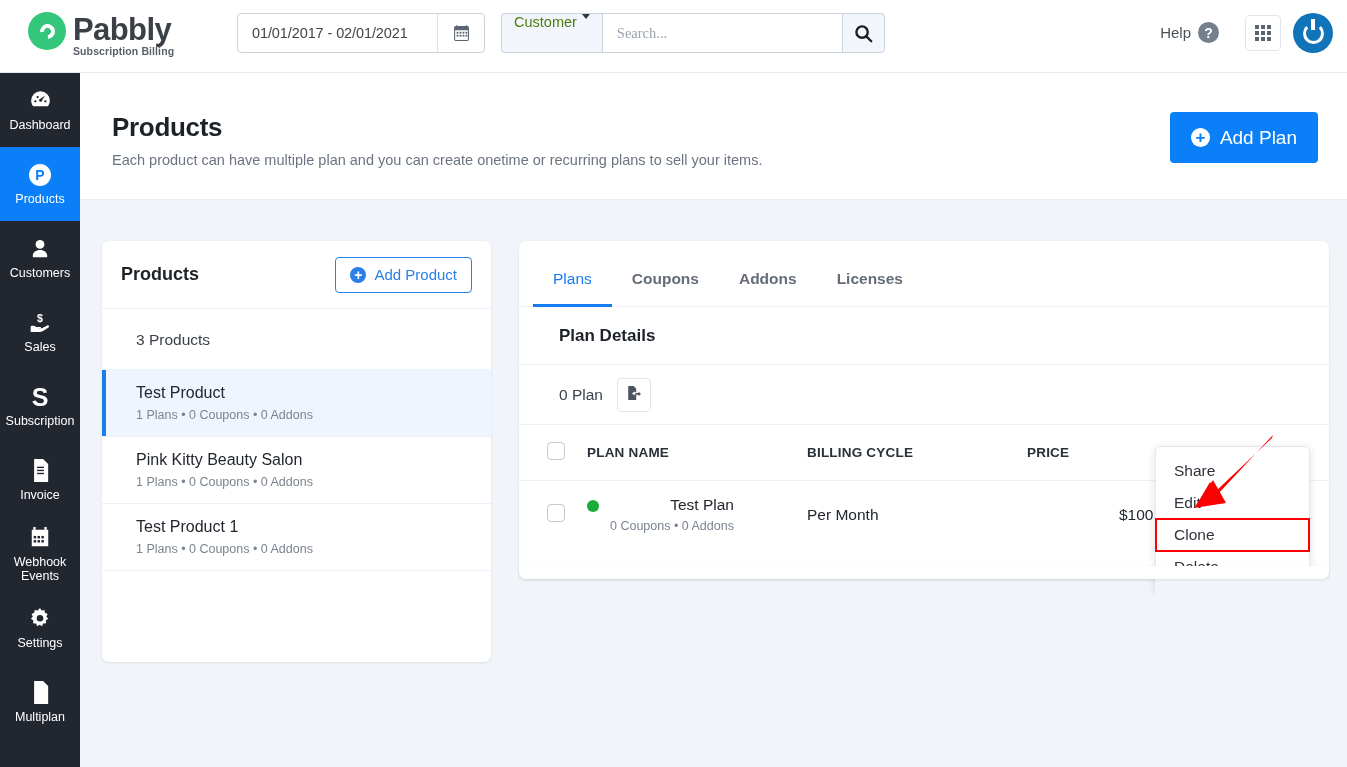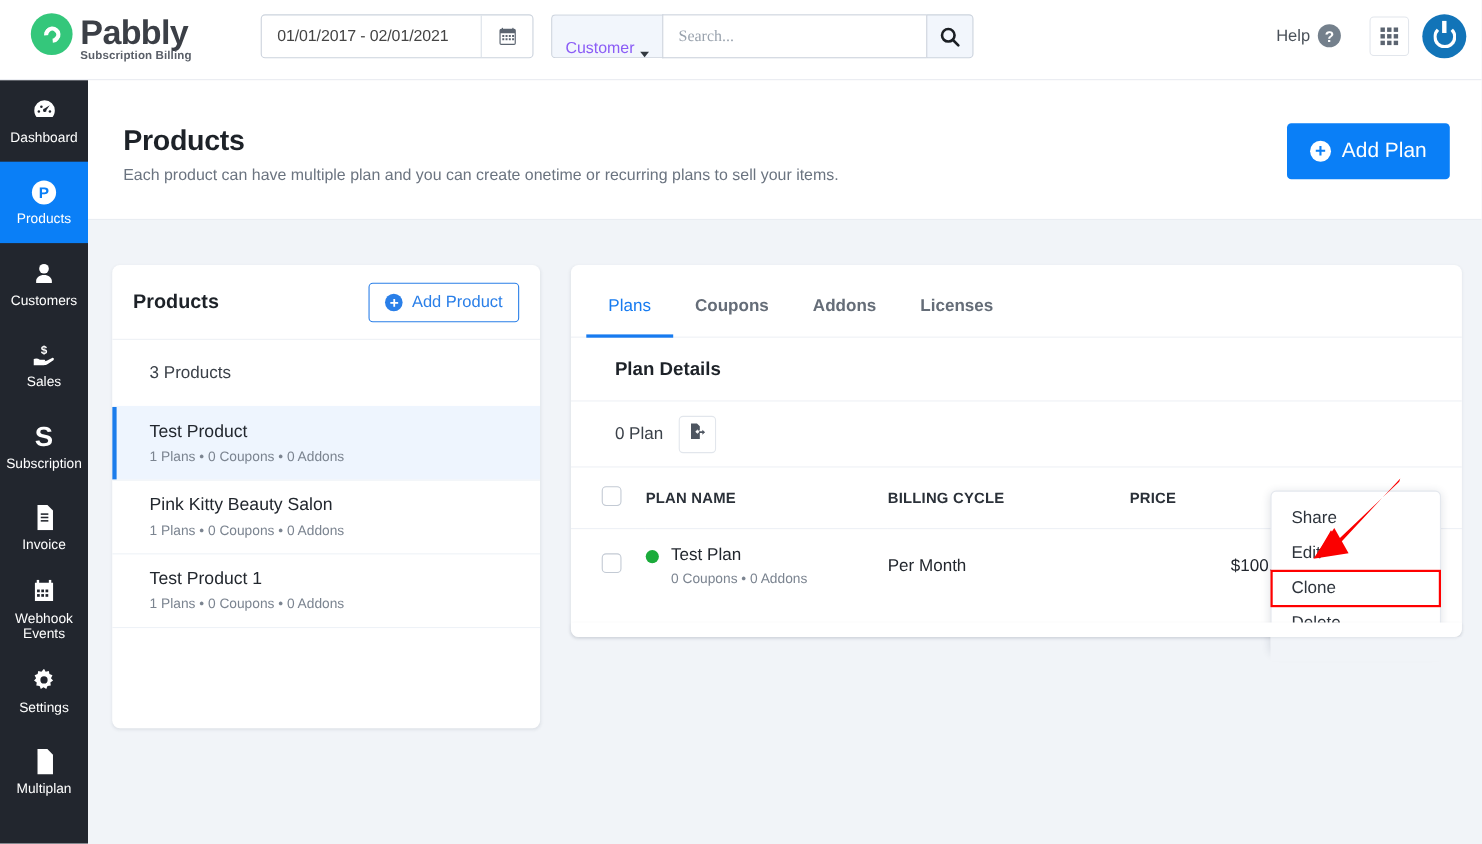--- a/index.html
+++ b/index.html
@@ -40,24 +40,24 @@
     flex: 1; display: flex; align-items: center; padding-left: 14px;
     font-size: 14.5px; color: #444; letter-spacing: -0.1px;
   }
   .daterange .dicon {
     width: 47px; display: flex; align-items: center; justify-content: center;
     border-left: 1px solid #dbe1e9; color: #5b6470;
   }
 
   .searchgroup { position: absolute; left: 501px; top: 13px; height: 40px; display: flex; }
   .search-scope {
-    display: flex; align-items: flex-end; gap: 5px;
+    display: flex; align-items: flex-start; gap: 5px;
     background: #f2f6fc; border: 1px solid #ccd3dd; border-right: none;
     border-radius: 4px 0 0 4px; padding: 0 12px;
-    font-size: 14.5px; color: #8b5cf6; cursor: pointer;
+    font-size: 14.5px; color: #4d7c0f; cursor: pointer;
   }
   .caret { width: 0; height: 0; border-left: 4.5px solid transparent; border-right: 4.5px solid transparent; border-top: 5.5px solid #32383f; }
   .search-input {
     width: 240px; border: 1px solid #ccd3dd; border-right: none; background: #fff;
     padding: 12px 14px; font-size: 14.5px; color: #333; outline: none;
     font-family: Liberation Serif, serif;
   }
   .search-input::placeholder { color: #9aa3ae; }
   .search-btn {
     width: 43px; background: #f2f6fc; border: 1px solid #ccd3dd; border-radius: 0 4px 4px 0;
@@ -177,21 +177,21 @@
     width: 34px; height: 34px; border: 1px solid #e2e6ec; border-radius: 4px; background: #fff;
     display: flex; align-items: center; justify-content: center; cursor: pointer; color: #4d5560;
   }
   table.plans { width: 100%; border-collapse: collapse; table-layout: fixed; }
   table.plans th {
     font-size: 13.5px; font-weight: 700; color: #2a3038; letter-spacing: 0.2px;
     padding: 17px 0; border-bottom: 1px solid #eef1f6; text-align: left;
   }
   table.plans td { padding: 15px 0; vertical-align: middle; }
   .col-chk { width: 68px; padding-left: 28px !important; }
-  .col-name { width: 220px; }
+  .col-name { width: 220px; text-align: right; }
   .col-cycle { width: 220px; }
   .col-price { width: 170px; text-align: right; padding-right: 22px !important; }
   .col-act { width: 132px; }
   .chkbox {
     width: 18px; height: 18px; border: 1.5px solid #c3cad4; border-radius: 4px; background: #fff;
     display: inline-block; cursor: pointer;
   }
   .namecell { display: flex; align-items: flex-start; gap: 11px; }
   .dot-green { width: 12px; height: 12px; border-radius: 50%; background: #1bab3b; margin-top: 4px; flex: none; }
   .pn-title { font-size: 15.5px; color: #22272e; }

